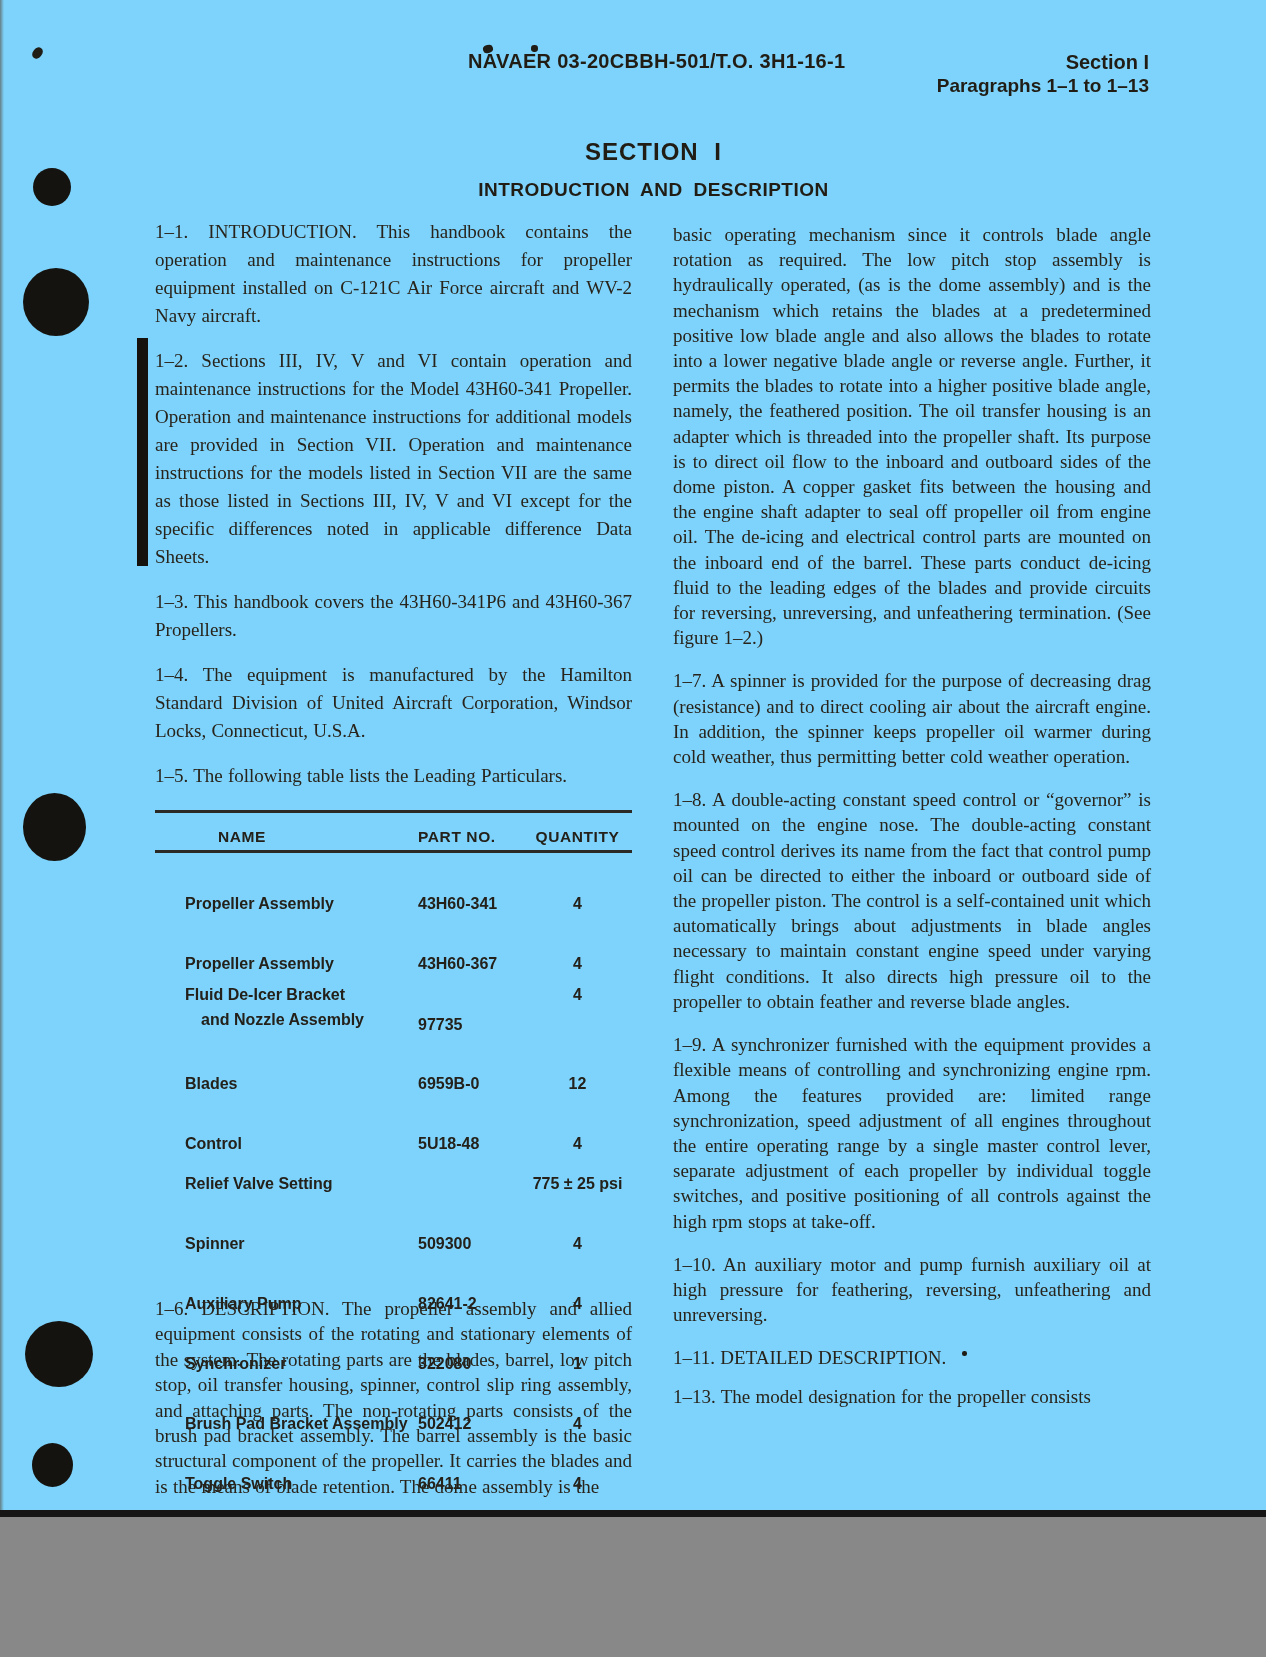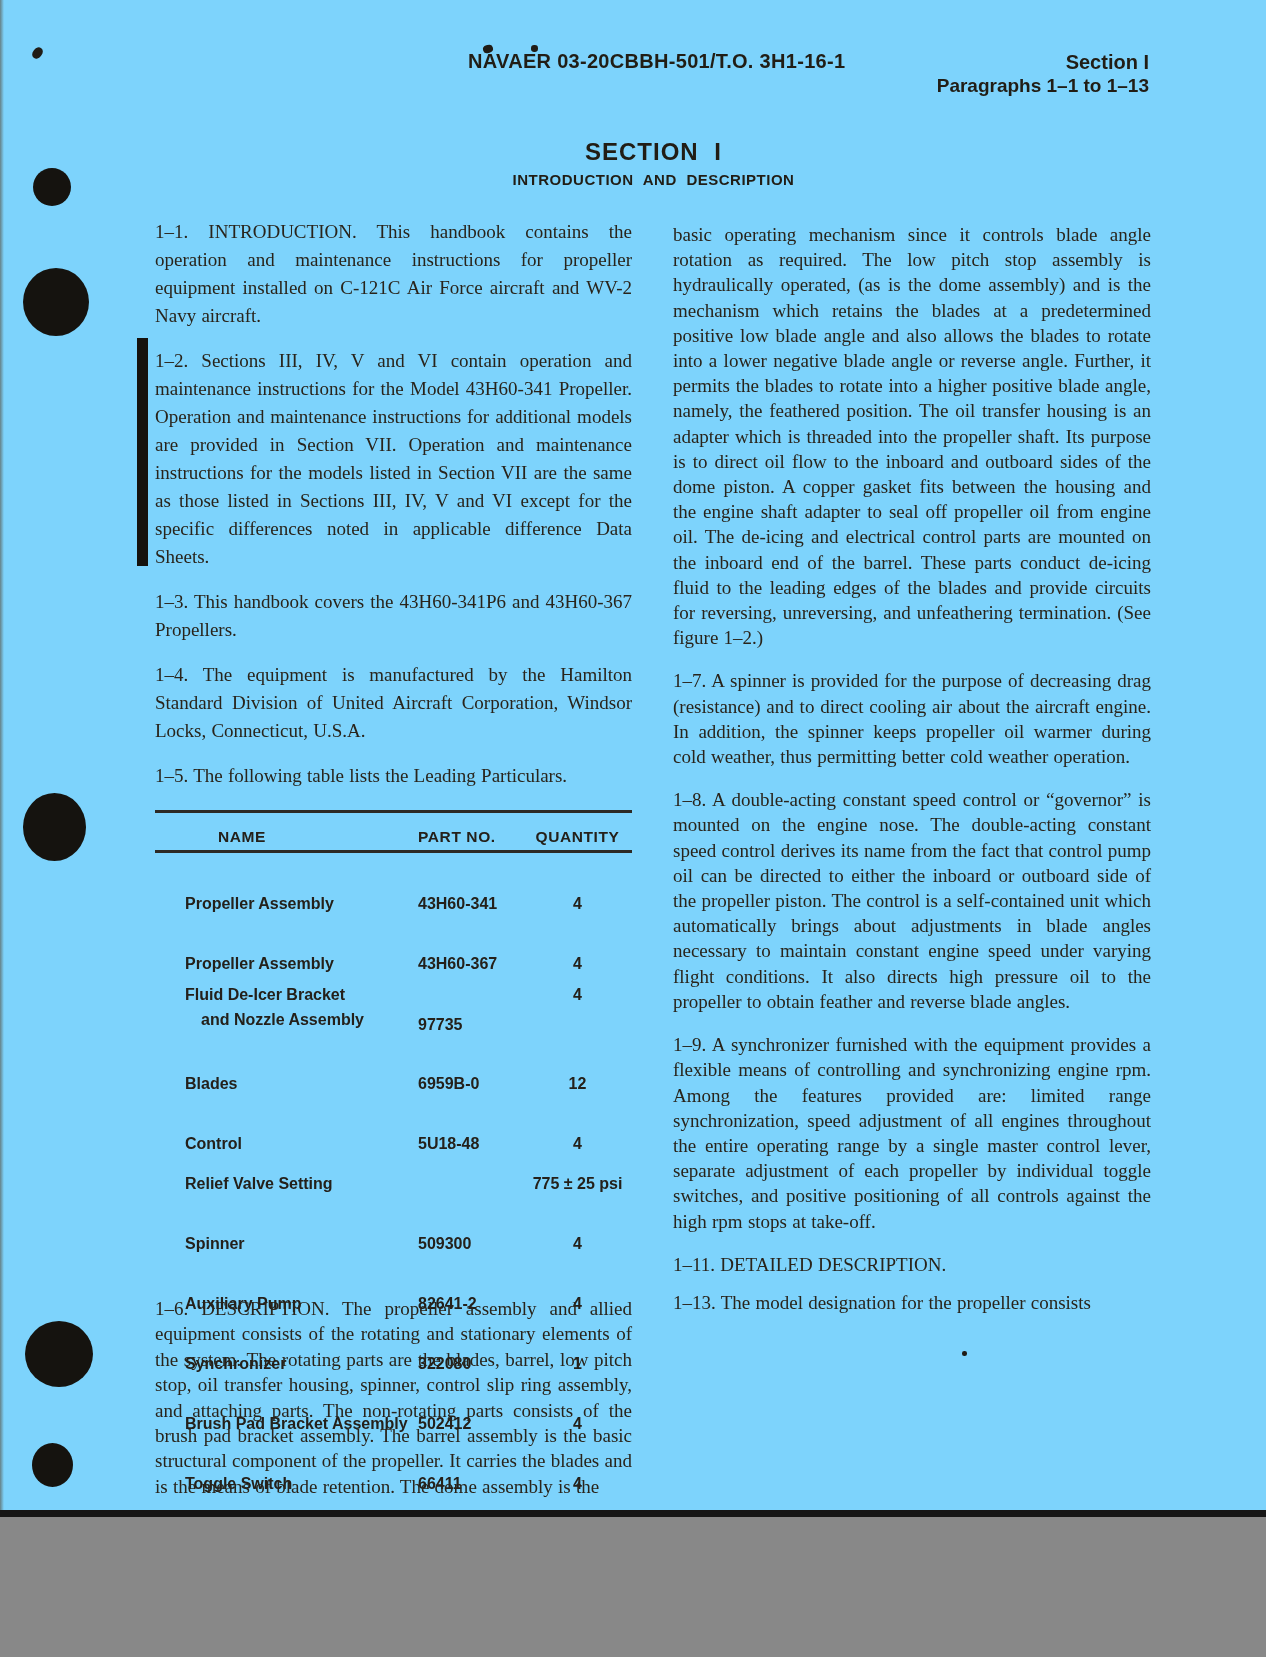--- a/index.html
+++ b/index.html
@@ -26,21 +26,21 @@
   .speck-5 { left:595px; top:1644px; width:28px; height:9px; border-radius:50%; }
 
   
   .sans  { font-family:"Liberation Sans", sans-serif; font-weight:bold; color:#211d15; }
   .hdr-left { position:absolute; left:468px; top:50px; font-size:20px; letter-spacing:.3px; }
   .hdr-right { position:absolute; right:117px; top:50px; text-align:right; line-height:24px; }
   .hdr-right .l1 { font-size:20px; }
   .hdr-right .l2 { font-size:19px; }
   .section-head { position:absolute; left:155px; width:997px; top:138px; text-align:center; }
   .section-head .t1 { font-size:24px; letter-spacing:1px; word-spacing:8px; }
-  .section-head .t2 { font-size:15px; margin-top:5px; letter-spacing:.5px; word-spacing:5px; }
+  .section-head .t2 { font-size:19px; margin-top:13px; letter-spacing:.5px; word-spacing:5px; }
 
   .col { position:absolute; width:477px; font-size:19px; text-align:justify; word-spacing:.5px; }
   .col p { margin:0; }
   .col-left-top { left:155px; top:218px; }
   .col-left-top p { line-height:28px; margin-bottom:17px; }
   .col-left-bottom { left:155px; top:1296px; }
   .col-left-bottom p { line-height:25.4px; }
   .col-right { left:673px; top:222px; width:478px; }
   .col-right p { line-height:25.2px; margin-bottom:18px; }
   .col-right p.tight { margin-bottom:13px; }
@@ -194,20 +194,21 @@
 
   <div class="col col-left-bottom">
     <p>1–6. DESCRIPTION. The propeller assembly and allied equipment consists of the rotating and stationary elements of the system. The rotating parts are the blades, barrel, low pitch stop, oil transfer housing, spinner, control slip ring assembly, and attaching parts. The non-rotating parts consists of the brush pad bracket assembly. The barrel assembly is the basic structural component of the propeller. It carries the blades and is the means of blade retention. The dome assembly is the</p>
   </div>
 
   <div class="col col-right">
     <p>basic operating mechanism since it controls blade angle rotation as required. The low pitch stop assembly is hydraulically operated, (as is the dome assembly) and is the mechanism which retains the blades at a predetermined positive low blade angle and also allows the blades to rotate into a lower negative blade angle or reverse angle. Further, it permits the blades to rotate into a higher positive blade angle, namely, the feathered position. The oil transfer housing is an adapter which is threaded into the propeller shaft. Its purpose is to direct oil flow to the inboard and outboard sides of the dome piston. A copper gasket fits between the housing and the engine shaft adapter to seal off propeller oil from engine oil. The de-icing and electrical control parts are mounted on the inboard end of the barrel. These parts conduct de-icing fluid to the leading edges of the blades and provide circuits for reversing, unreversing, and unfeathering termination. (See figure 1–2.)</p>
     <p>1–7. A spinner is provided for the purpose of decreasing drag (resistance) and to direct cooling air about the aircraft engine. In addition, the spinner keeps propeller oil warmer during cold weather, thus permitting better cold weather operation.</p>
     <p>1–8. A double-acting constant speed control or “governor” is mounted on the engine nose. The double-acting constant speed control derives its name from the fact that control pump oil can be directed to either the inboard or outboard side of the propeller piston. The control is a self-contained unit which automatically brings about adjustments in blade angles necessary to maintain constant engine speed under varying flight conditions. It also directs high pressure oil to the propeller to obtain feather and reverse blade angles.</p>
     <p>1–9. A synchronizer furnished with the equipment provides a flexible means of controlling and synchronizing engine rpm. Among the features provided are: limited range synchronization, speed adjustment of all engines throughout the entire operating range by a single master control lever, separate adjustment of each propeller by individual toggle switches, and positive positioning of all controls against the high rpm stops at take-off.</p>
+    <p>1–10. An auxiliary motor and pump furnish auxiliary oil at high pressure for feathering, reversing, unfeathering and unreversing.</p>
     <p class="tight">1–11. DETAILED DESCRIPTION.</p>
     <p>1–13. The model designation for the propeller consists</p>
   </div>
 
   <div class="sans footer-rev">Revised 15 December 1958</div>
   <div class="sans page-num">1</div>
 
   <div class="bottom-bar"></div>
 
 </div>

